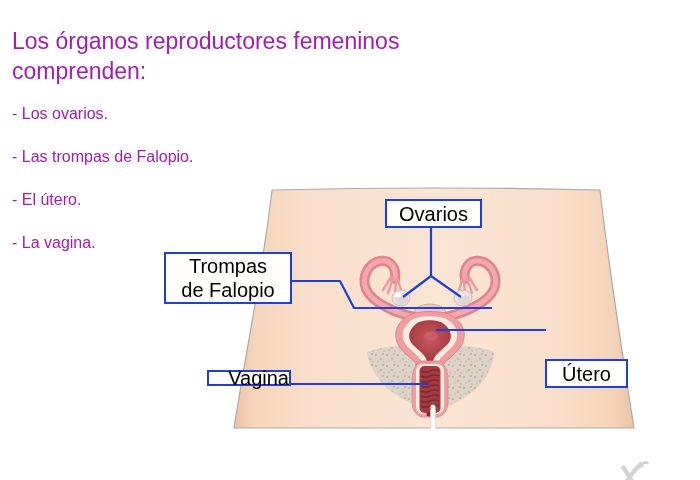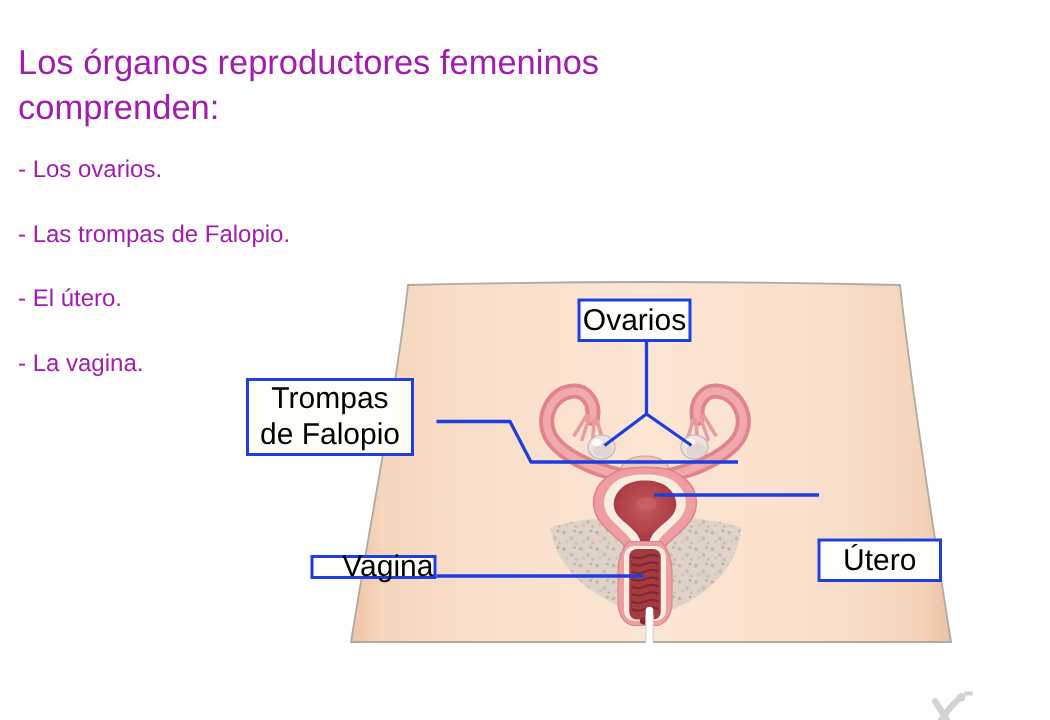--- a/index.html
+++ b/index.html
@@ -13,22 +13,22 @@
   .h{font-size:23px;line-height:30px;white-space:nowrap;}
   .hb{margin-bottom:13px;}
   .b{font-size:16px;line-height:30px;margin-bottom:13px;white-space:nowrap;}
   
   .lbl{
     position:absolute;box-sizing:border-box;background:#fffefb;
     border:2px solid #1e3ee0;color:#000;
     display:flex;align-items:center;justify-content:center;
     font-size:20px;line-height:24px;text-align:center;white-space:nowrap;
   }
-  .lbl-ovarios{left:385px;top:199px;width:76px;height:29px;}
-  .lbl-trompas{left:164px;top:252px;width:112px;height:52px;flex-direction:column;}
+  .lbl-ovarios{left:385px;top:199px;width:97px;height:29px;}
+  .lbl-trompas{left:164px;top:252px;width:128px;height:52px;flex-direction:column;}
   .lbl-utero{left:545px;top:315px;width:83px;height:29px;margin-top:44px;}
   .lbl-vagina{left:207px;top:370px;width:84px;height:16px;justify-content:flex-end;}
   .lbl span{display:block;line-height:24px;}
   
   .logo{position:absolute;left:615px;top:445px;display:flex;align-items:center;color:#d3d3d7;}
   .logo-text{font-size:22px;font-weight:600;letter-spacing:0.3px;margin-left:-3px;line-height:32px;}
 </style>
 </head>
 <body>
 

